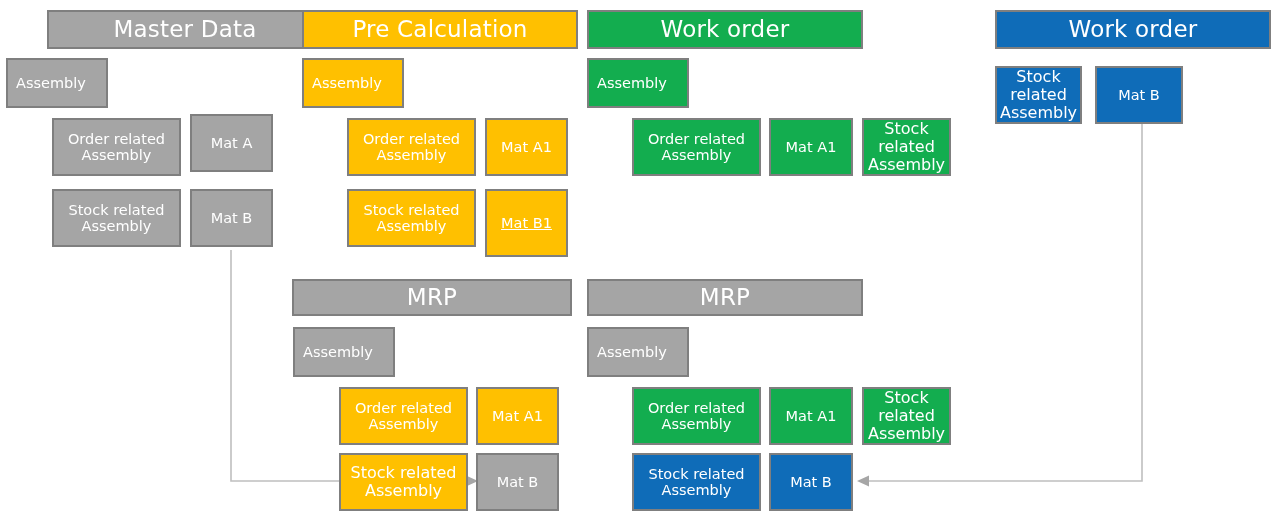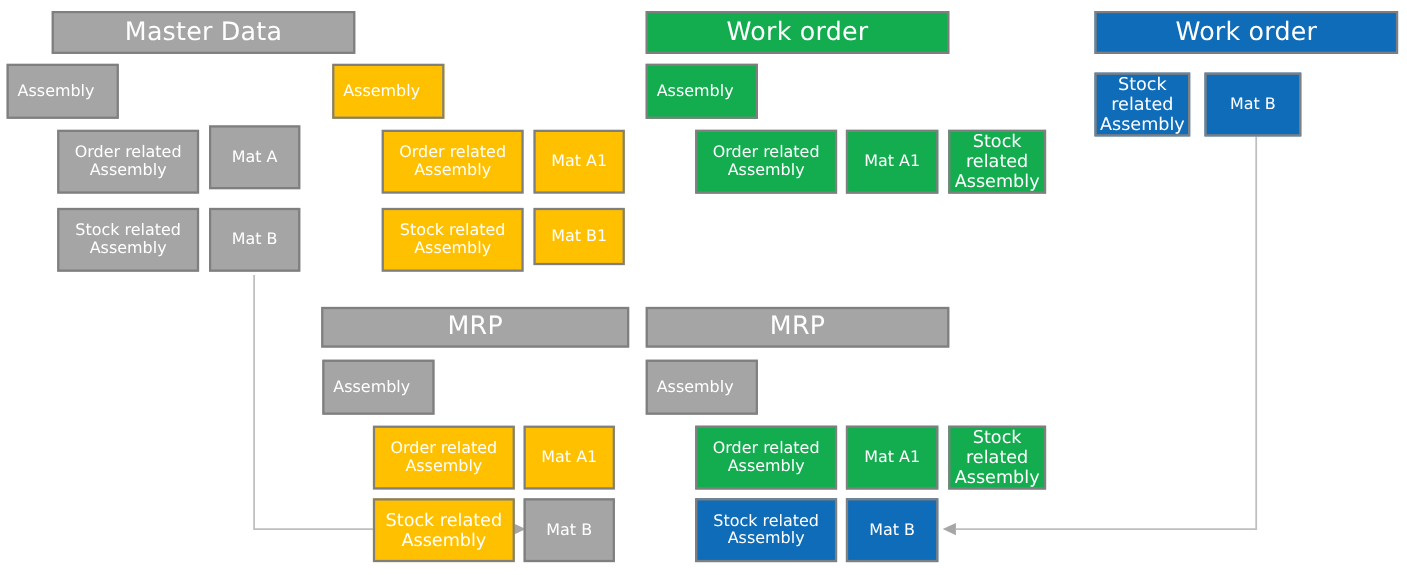--- a/index.html
+++ b/index.html
@@ -75,32 +75,33 @@
   <div class="box c-gray t14" style="left:52px; top:118px; width:129px; height:58px;">Order related
 Assembly</div>
 
   <div class="box c-gray t14" style="left:190px; top:114px; width:83px; height:58px;">Mat A</div>
 
   <div class="box c-gray t14" style="left:52px; top:189px; width:129px; height:58px;">Stock related
 Assembly</div>
 
   <div class="box c-gray t14" style="left:190px; top:189px; width:83px; height:58px;">Mat B</div>
 
+  <div class="box c-yellow header" style="left:302px; top:10px; width:276px; height:39px;">Pre Calculation</div>
 
   <div class="box c-yellow t14" style="left:302px; top:58px; width:102px; height:50px; justify-content:flex-start; padding-left:8px;">Assembly</div>
 
   <div class="box c-yellow t14" style="left:347px; top:118px; width:129px; height:58px;">Order related
 Assembly</div>
 
   <div class="box c-yellow t14" style="left:485px; top:118px; width:83px; height:58px;">Mat A1</div>
 
   <div class="box c-yellow t14" style="left:347px; top:189px; width:129px; height:58px;">Stock related
 Assembly</div>
 
-  <div class="box c-yellow t14" style="left:485px; top:189px; width:83px; height:52px;">Mat B1</div>
+  <div class="box c-yellow t14" style="left:485px; top:189px; width:83px; height:68px;text-decoration:underline;">Mat B1</div>
 
   <div class="box c-green header" style="left:587px; top:10px; width:276px; height:39px;">Work order</div>
 
   <div class="box c-green t14" style="left:587px; top:58px; width:102px; height:50px; justify-content:flex-start; padding-left:8px;">Assembly</div>
 
   <div class="box c-green t14" style="left:632px; top:118px; width:129px; height:58px;">Order related
 Assembly</div>
 
   <div class="box c-green t14" style="left:769px; top:118px; width:84px; height:58px;">Mat A1</div>
 

